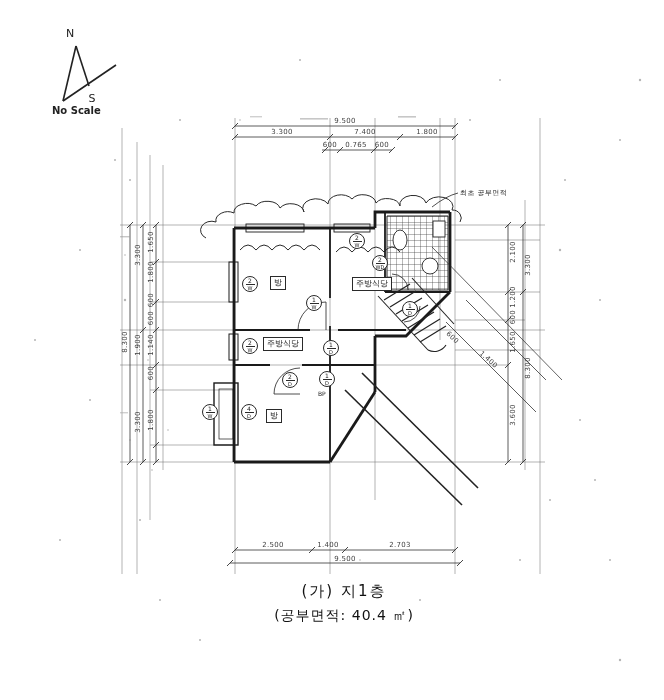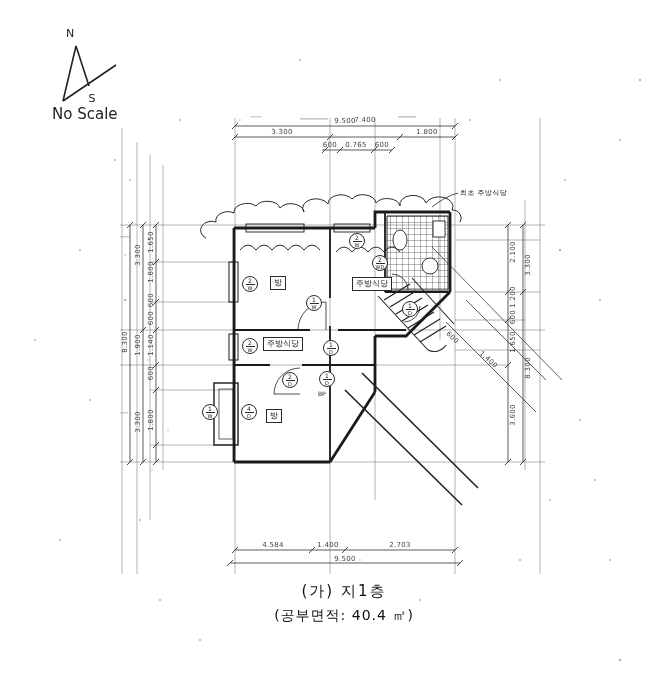--- a/index.html
+++ b/index.html
@@ -6,21 +6,21 @@
   .canvas{position:relative;width:664px;height:700px;background:#ffffff;overflow:hidden;
           font-family:"DejaVu Sans", sans-serif;color:#1a1a1a;}
   svg.draw{position:absolute;left:0;top:0;}
   
   .dim{position:absolute;font-size:7px;line-height:1;color:#2b2b2b;white-space:nowrap;
        letter-spacing:.3px;opacity:.9;transform:translate(-50%,-50%);}
   .dim.v{transform:translate(-50%,-50%) rotate(-90deg);}
   .dim.d45{transform:translate(-50%,-50%) rotate(42deg);}
   
   .cmp{position:absolute;font-size:11px;color:#222;transform:translate(-50%,-50%);}
-  .noscale{position:absolute;font-size:15px;color:#222;}
+  .noscale{position:absolute;font-size:10px;color:#222;font-weight:bold;}
   
   .roomlabel{position:absolute;border:1px solid #2a2a2a;background:#fff;font-size:8px;
              line-height:1;padding:2px 3px;white-space:nowrap;transform:translate(-50%,-50%);}
   
   .tag{position:absolute;width:16px;height:16px;border:1px solid #2a2a2a;border-radius:50%;
        background:#fff;display:flex;flex-direction:column;align-items:center;justify-content:center;
        transform:translate(-50%,-50%);box-sizing:border-box;}
   .tag-num{font-size:6px;line-height:1;border-bottom:1px solid #2a2a2a;min-width:9px;text-align:center;}
   .tag-code{font-size:5px;line-height:1;padding-top:1px;letter-spacing:.2px;}
   .note{position:absolute;font-size:7px;color:#222;white-space:nowrap;letter-spacing:.4px;}
@@ -248,27 +248,27 @@
       <rect x="120" y="412" width="8" height="1.4" fill="#aaa"></rect>
     </g>
   </svg>
 
   <span class="cmp" style="left:70px;top:33px">N</span>
   <span class="cmp" style="left:92px;top:98px">S</span>
   <span class="noscale" style="left:52px;top:105px">No Scale</span>
 
   <span class="dim" style="left:345px;top:121px">9.500</span>
   <span class="dim" style="left:282px;top:132px">3.300</span>
-  <span class="dim" style="left:365px;top:120px">7.400</span>
+  <span class="dim" style="left:365px;top:132px">7.400</span>
   <span class="dim" style="left:427px;top:132px">1.800</span>
   <span class="dim" style="left:330px;top:145px">600</span>
   <span class="dim" style="left:356px;top:145px">0.765</span>
   <span class="dim" style="left:382px;top:145px">600</span>
 
-  <span class="dim" style="left:273px;top:545px">4.584</span>
+  <span class="dim" style="left:273px;top:545px">2.500</span>
   <span class="dim" style="left:328px;top:545px">1.400</span>
   <span class="dim" style="left:400px;top:545px">2.703</span>
   <span class="dim" style="left:345px;top:559px">9.500</span>
 
   <span class="dim v" style="left:125px;top:342px">8.300</span>
   <span class="dim v" style="left:138px;top:255px">3.300</span>
   <span class="dim v" style="left:138px;top:345px">1.900</span>
   <span class="dim v" style="left:138px;top:422px">3.300</span>
   <span class="dim v" style="left:151px;top:242px">1.650</span>
   <span class="dim v" style="left:151px;top:272px">1.800</span>
@@ -332,21 +332,21 @@
     </div>
   <div class="tag" style="left:290px;top:380px">
     <span class="tag-num">2</span>
       <span class="tag-code">D</span>
     </div>
   <div class="tag" style="left:327px;top:379px">
     <span class="tag-num">1</span>
       <span class="tag-code">D</span>
     </div>
 
-  <span class="note" style="left:460px;top:188px">최초 주방식당</span>
+  <span class="note" style="left:460px;top:188px">최초 공부면적</span>
   <span class="bp" style="left:318px;top:390px">BP</span>
 
   <div class="caption" style="top:582px">
     <div class="l1">(가) 지1층</div>
     <div class="l2">(공부면적: 40.4 ㎡)</div>
   </div>
 
 </div>
 
 </body></html>

